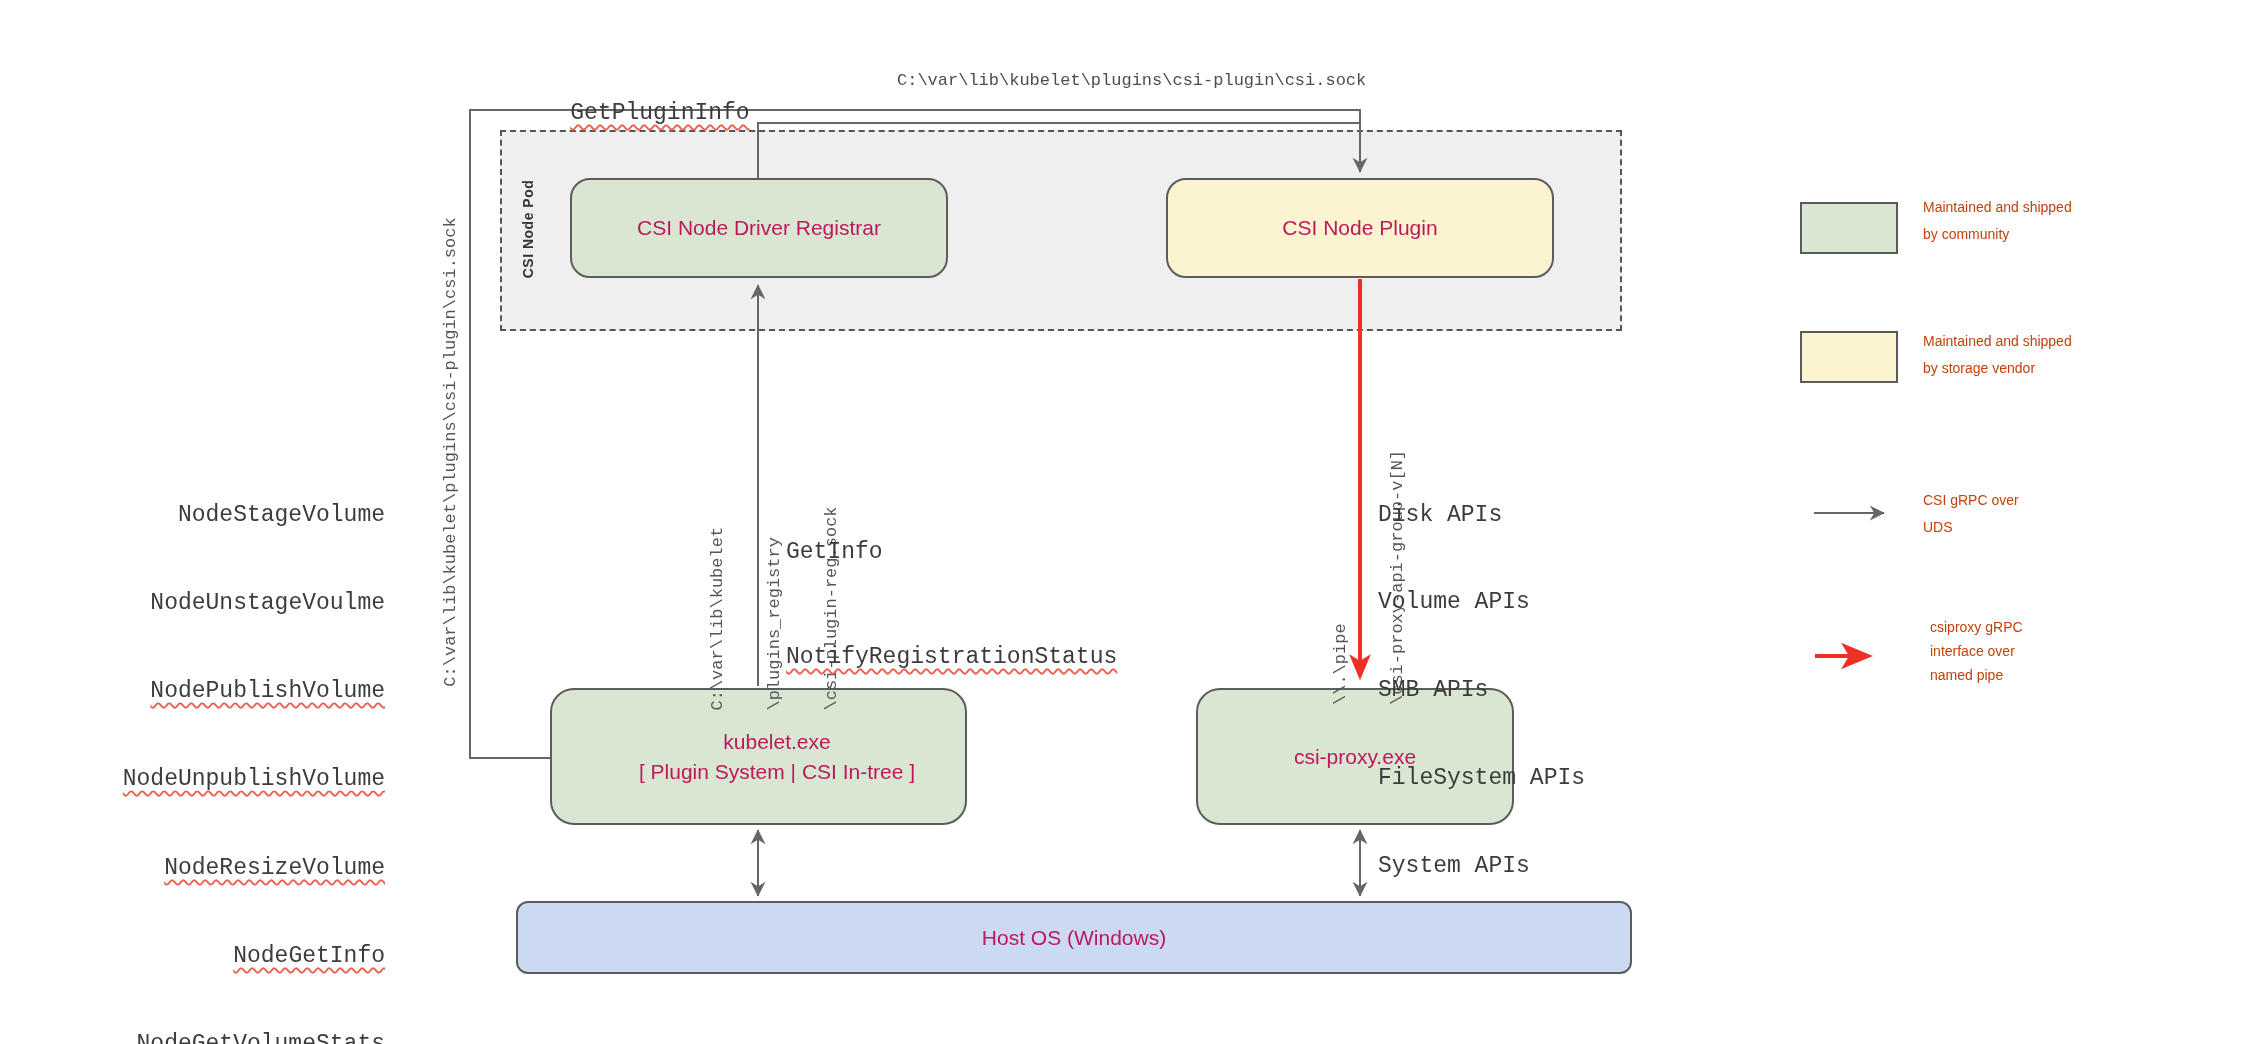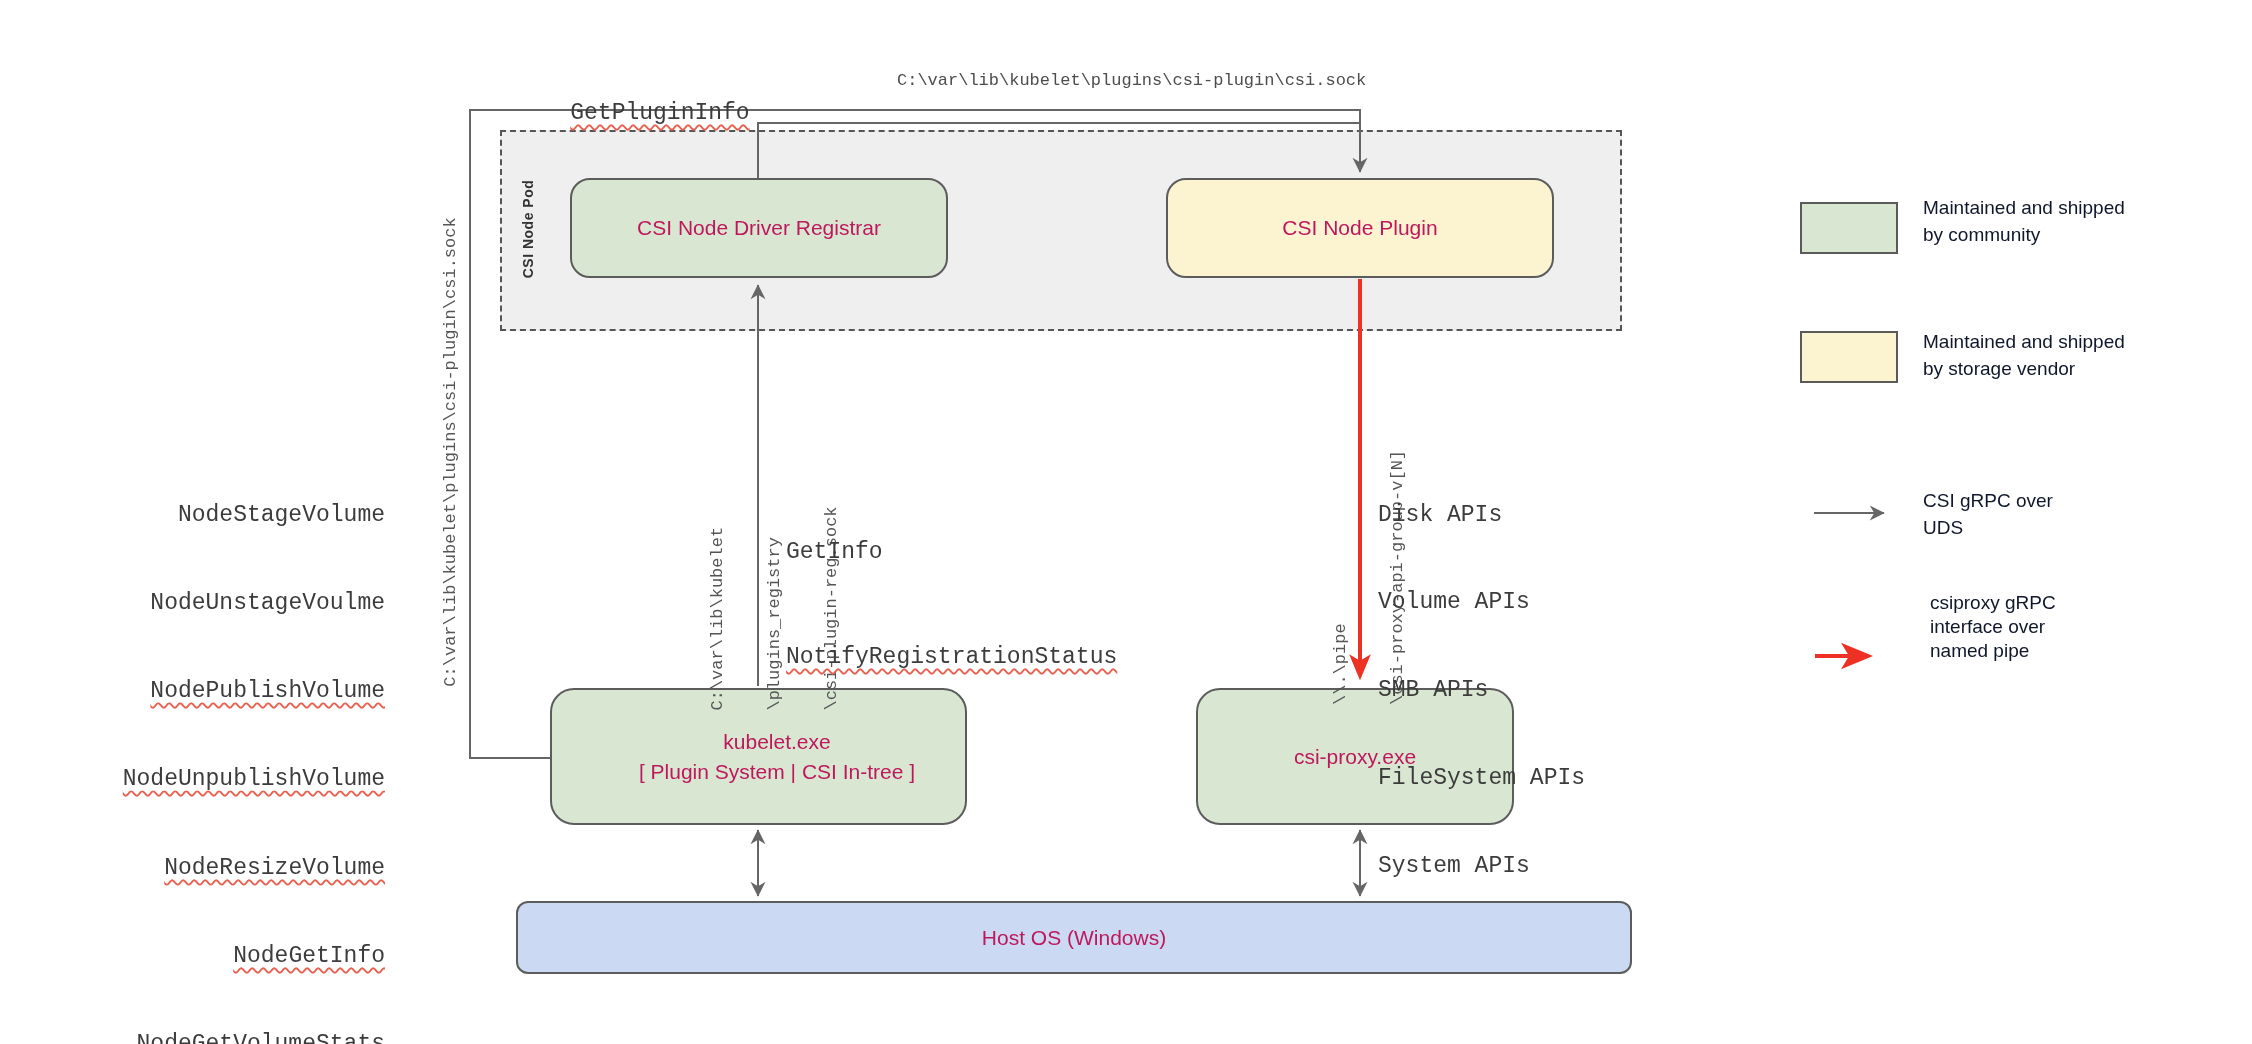--- a/index.html
+++ b/index.html
@@ -29,21 +29,21 @@
   }
   .green  { background:#d9e7d2; }
   .yellow { background:#fcf3d1; }
   .blue   { background:#ccd9f2; }
   .r20 { border-radius:20px; }
   .r24 { border-radius:24px; }
   .r12 { border-radius:12px; }
   .nodelist { text-align:right; line-height:29.4px; }
   .apilist  { line-height:29.3px; }
   .legend-swatch { width:98px; height:52px; border:2px solid #5a5a5a; box-sizing:border-box; }
-  .legend-text { font-size:19px; color:#0f172a; line-height:27px; }
+  .legend-text { font-size:14px; color:#c2410c; line-height:27px; }
   svg { position:absolute; left:0; top:0; }
   .z1 { z-index:1; } .z2 { z-index:2; } .z3 { z-index:3; } .z4 { z-index:4; }
 </style>
 </head>
 <body>
 
 <div class="canvas">
 
   <div class="abs pod-frame z1" style="left:500px; top:130px; width:1118px; height:197px;"></div>
 
@@ -152,19 +152,19 @@
   <div class="abs legend-text z4" style="left:1923px; top:328px;">
     <div>Maintained and shipped</div>
     <div>by storage vendor</div>
   </div>
 
   <div class="abs legend-text z4" style="left:1923px; top:487px;">
     <div>CSI gRPC over</div>
     <div>UDS</div>
   </div>
 
-  <div class="abs legend-text z4" style="left:1930px; top:591px; line-height:24px;">
+  <div class="abs legend-text z4" style="left:1930px; top:615px; line-height:24px;">
     <div>csiproxy gRPC</div>
     <div>interface over</div>
     <div>named pipe</div>
   </div>
 
 </div>
 
 </body></html>

